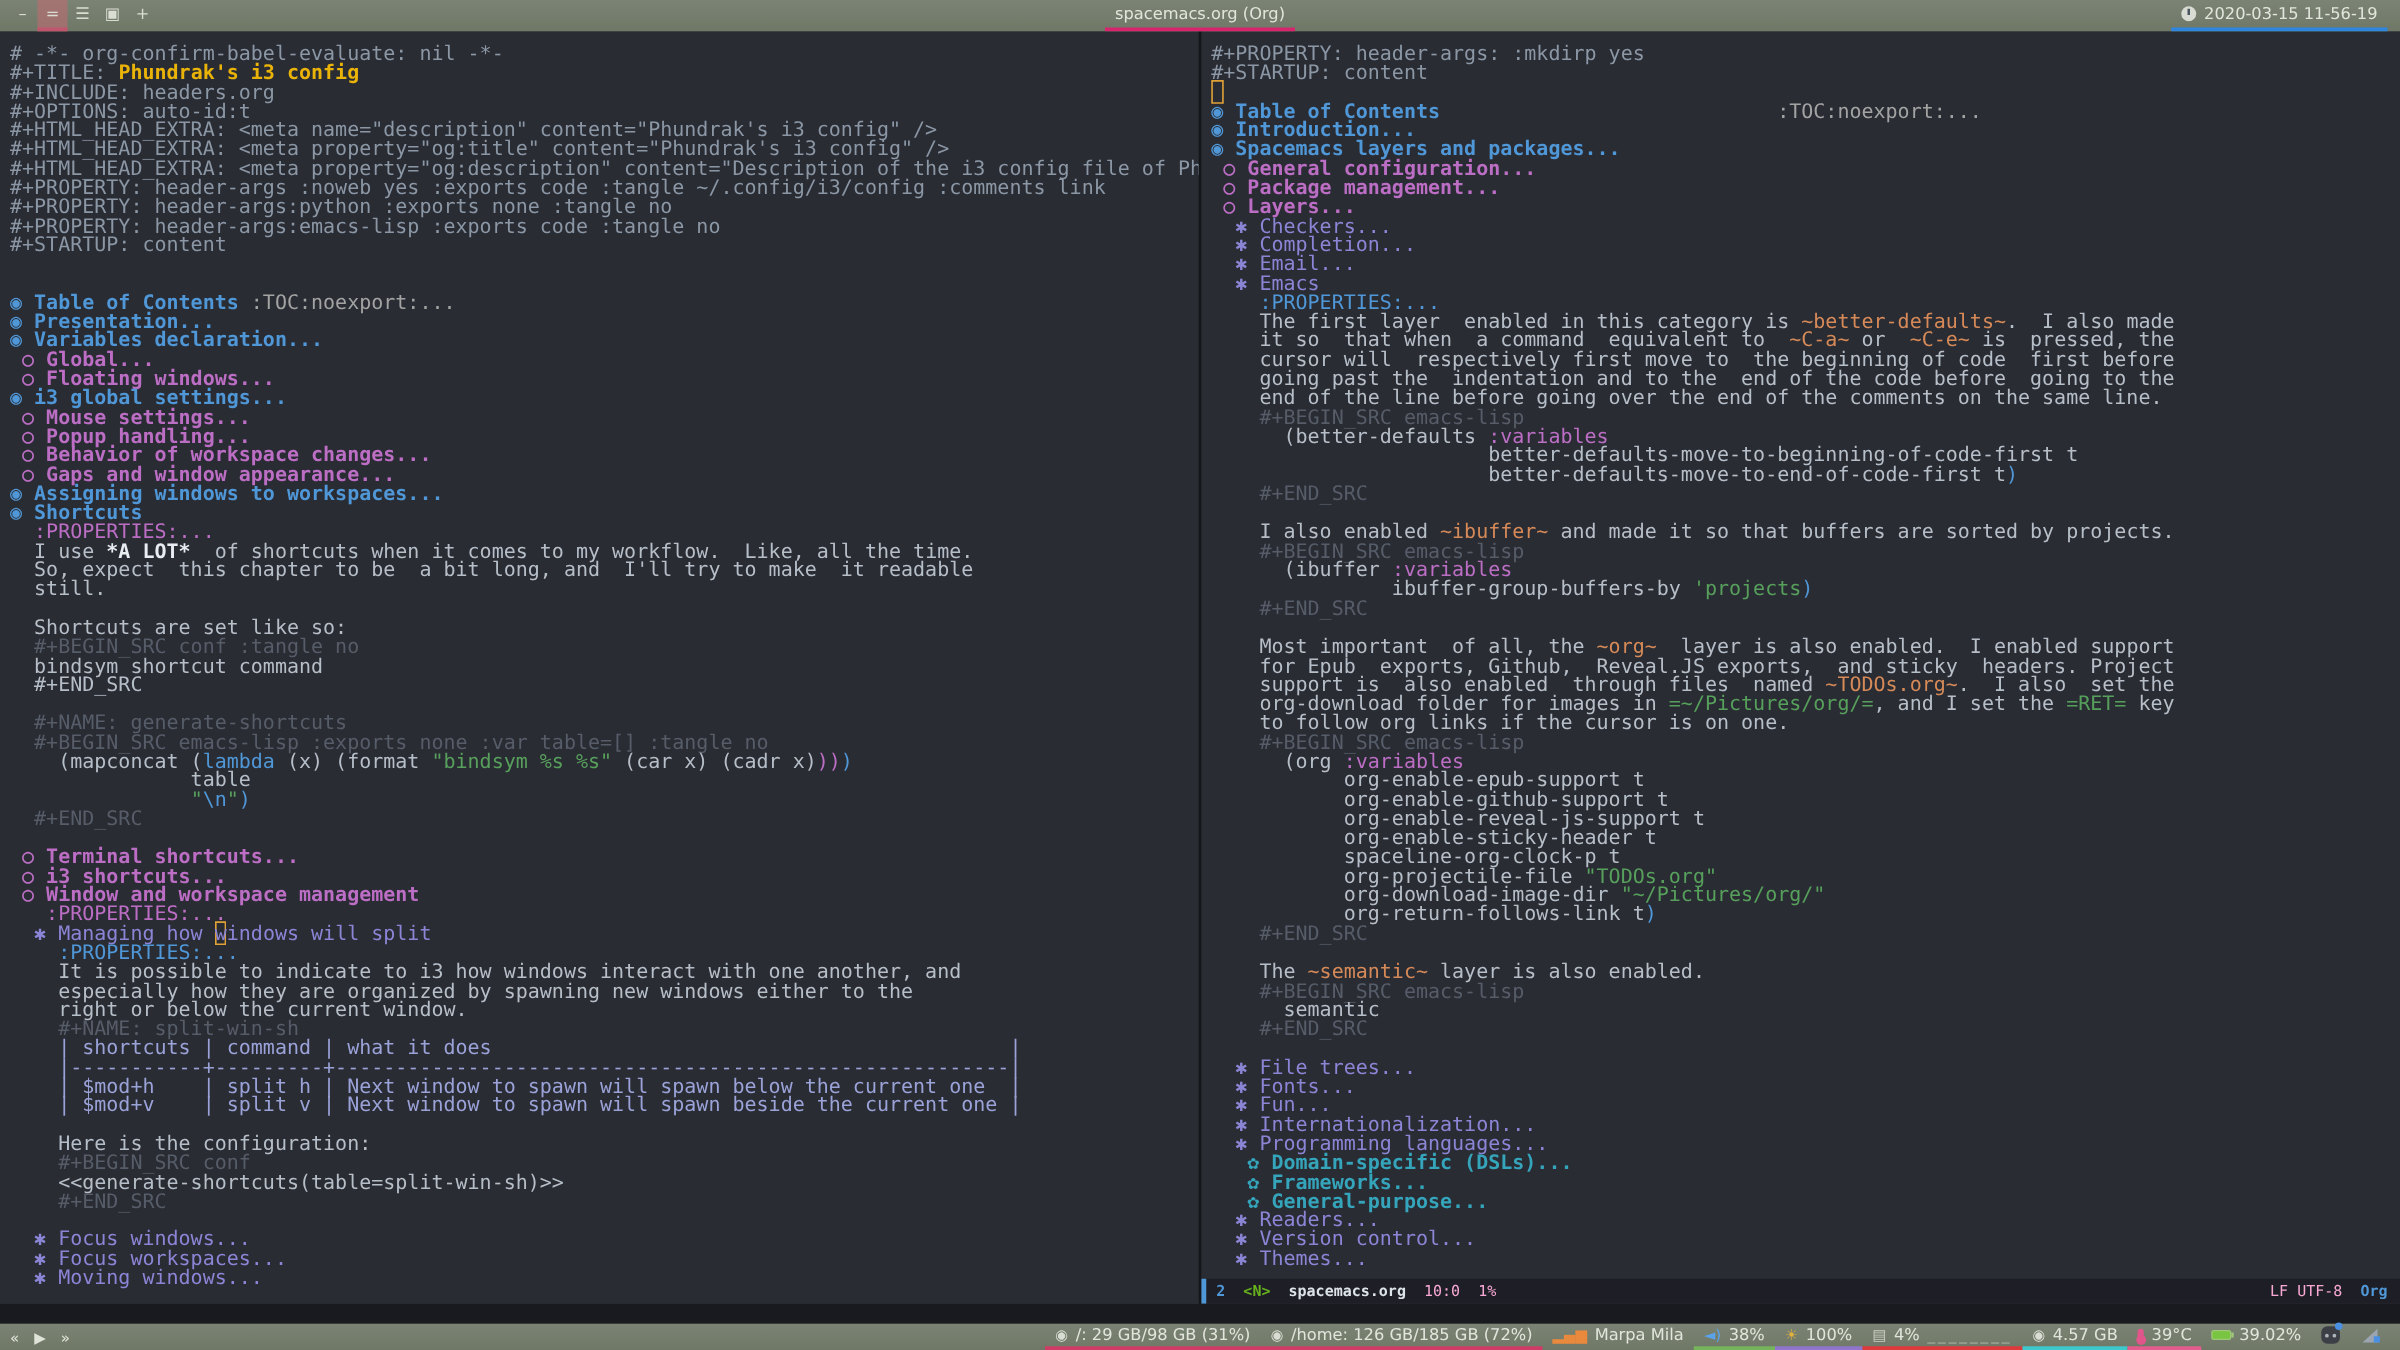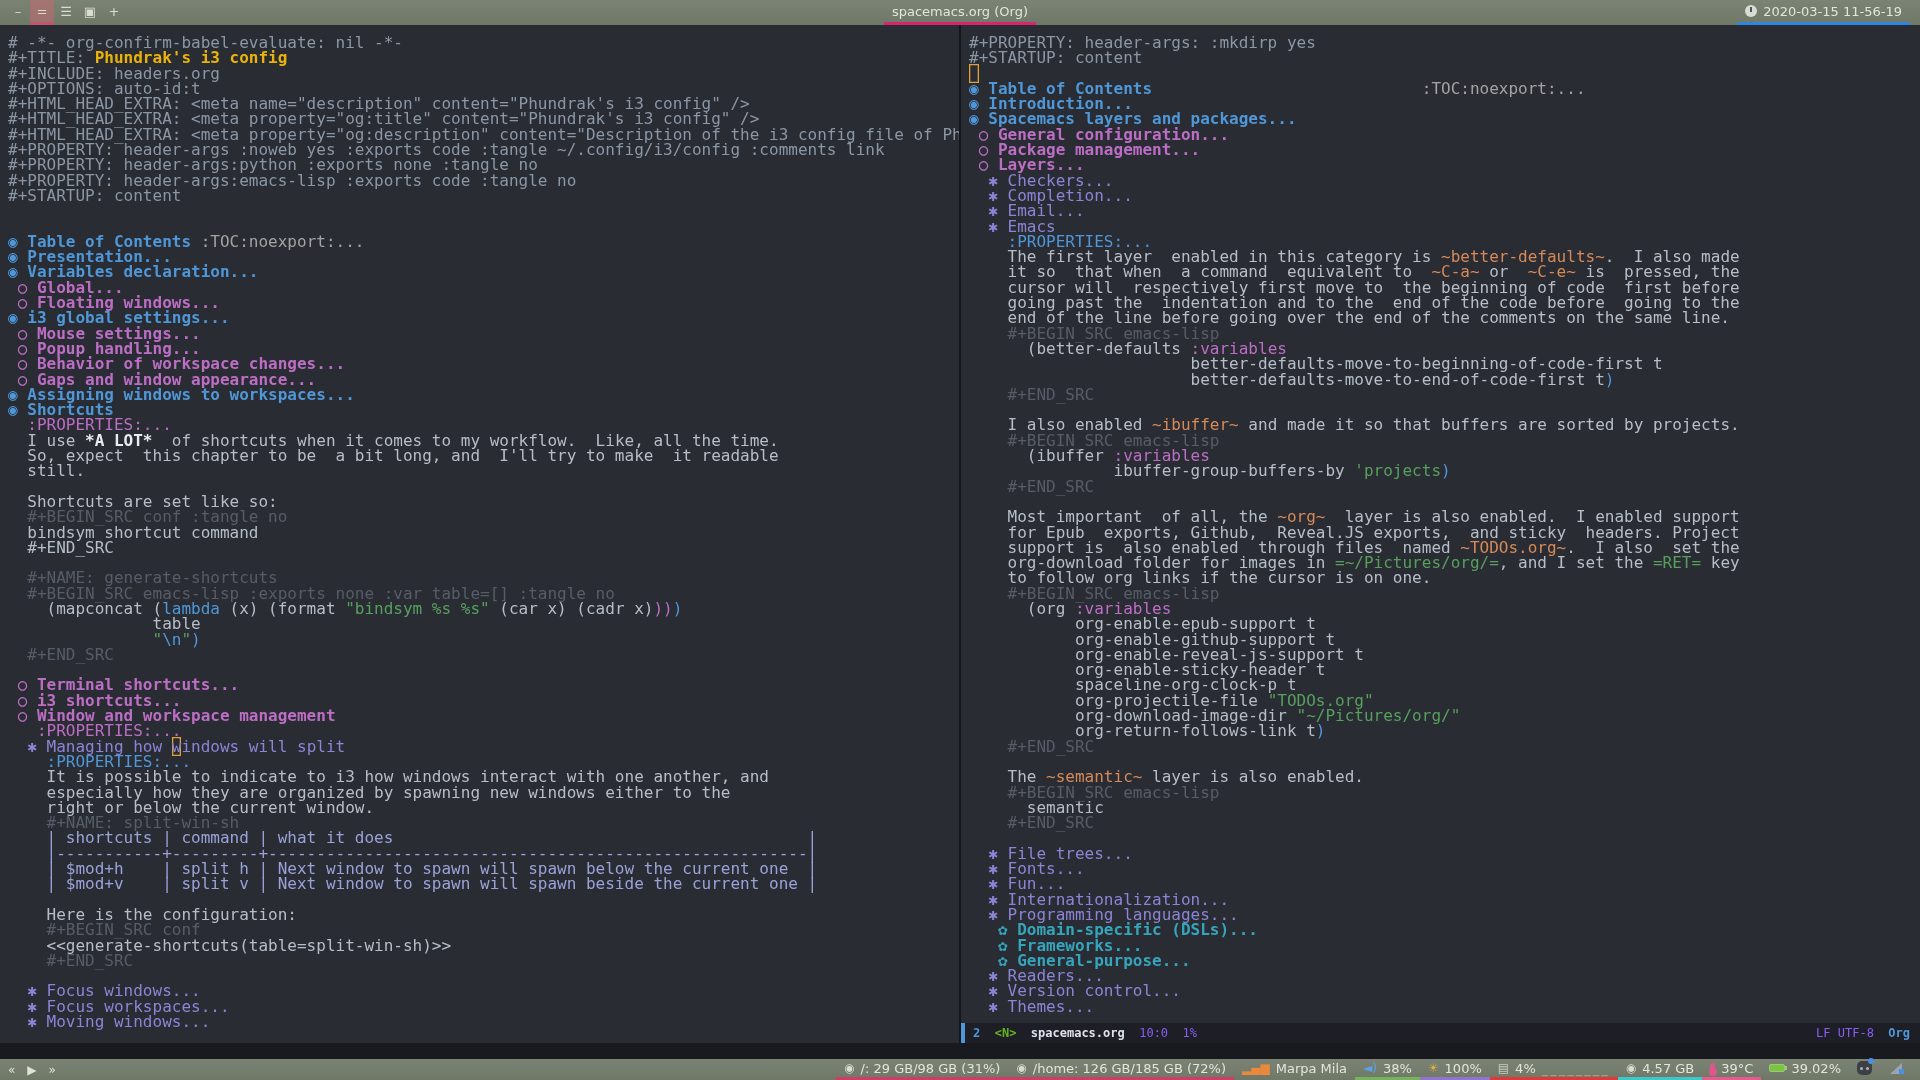--- a/index.html
+++ b/index.html
@@ -78,21 +78,21 @@
   
   .ml { position:relative; height:20px; background:#1e1f26; display:flex; align-items:center;
         justify-content:space-between; padding:0 10px 0 8px; font-family:"DejaVu Sans Mono", monospace;
         font-size:12px; white-space:pre; }
   .ml-accent { position:absolute; left:0; top:0; bottom:0; width:4px; background:#4f97d7; }
   .ml-l,.ml-r { display:flex; align-items:center; }
   .ml .c-mld { color:#5c616c; }
   .ml .c-mlnum { color:#4f97d7; font-weight:bold; padding-left:4px; }
   .ml .c-mlstate { color:#67b11d; font-weight:bold; }
   .ml .c-mlfile { color:#dde3ea; font-weight:bold; }
-  .ml .c-mlpos { color:#8b5cf6; }
+  .ml .c-mlpos { color:#f9a8d4; }
   .ml .c-mlorg { color:#4f97d7; font-weight:bold; }
 </style>
 </head>
 <body>
 
 <div class="bar topbar">
   <div class="ws">
       <span class="ws-item">–</span>
       <span class="ws-item active">=</span>
       <span class="ws-item">☰</span>

